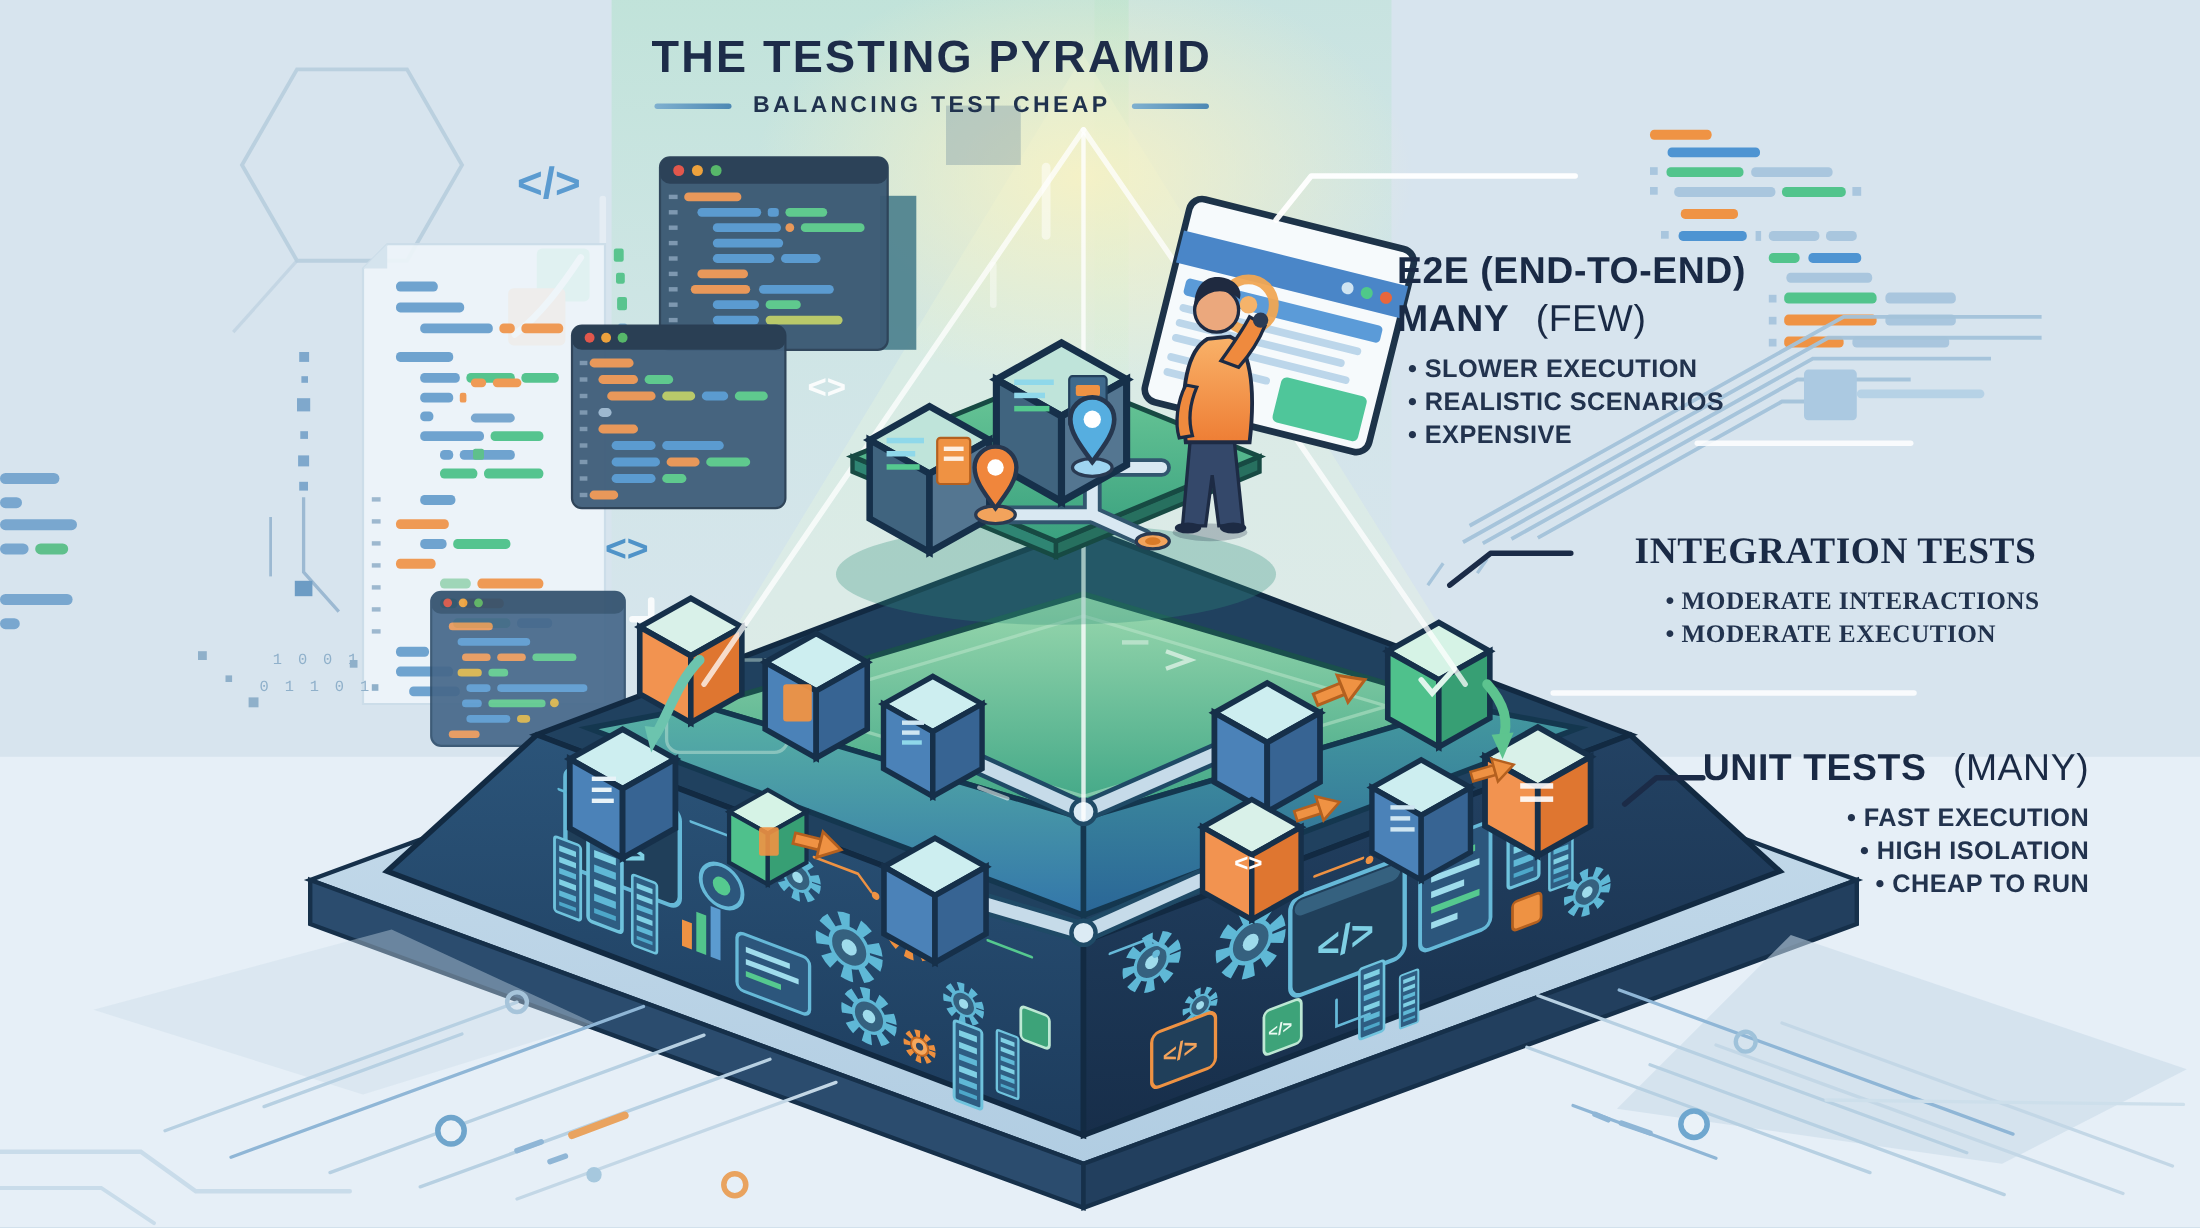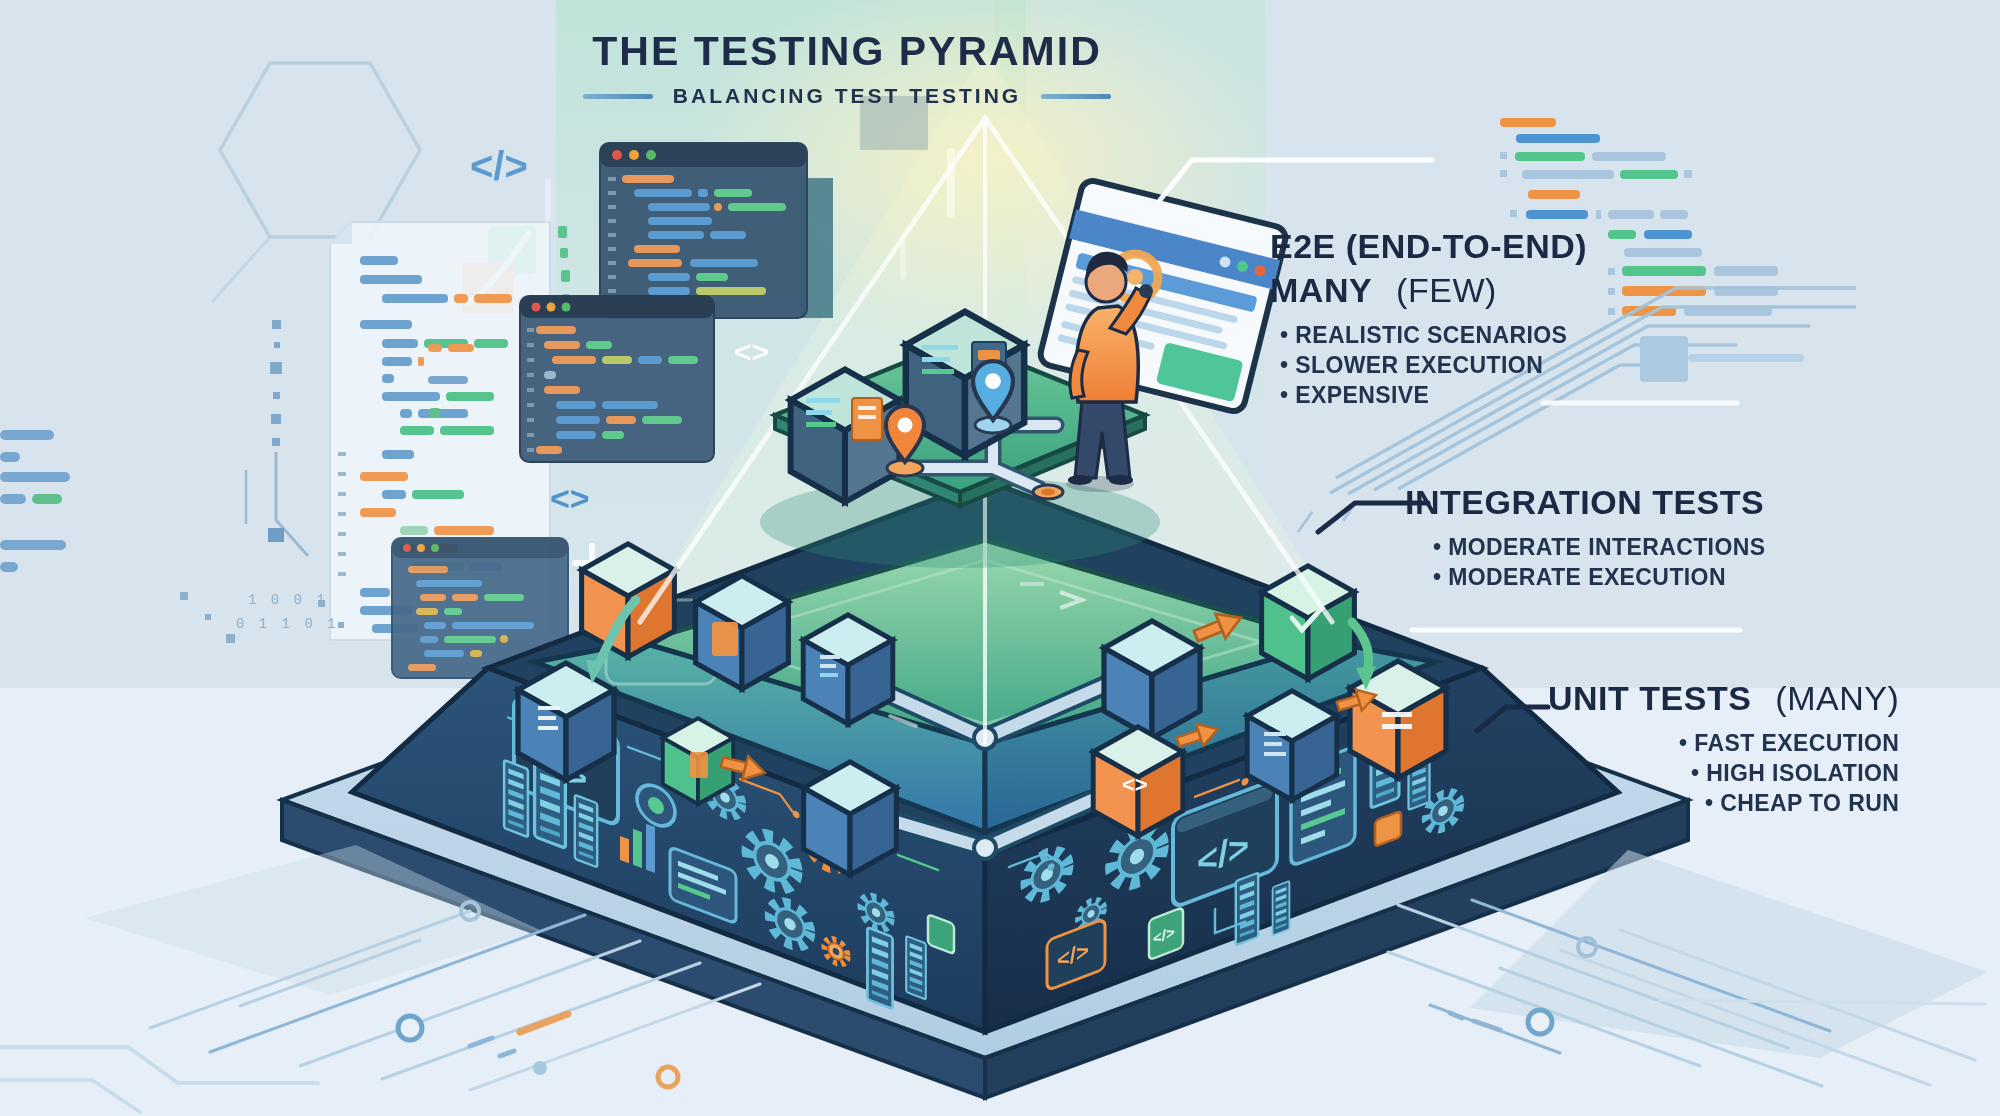--- a/index.html
+++ b/index.html
@@ -11,21 +11,21 @@
   .subtitle-row{display:flex;align-items:center;justify-content:center;gap:20px;margin-top:9px;}
   .subtitle{font-size:21px;font-weight:700;letter-spacing:3px;color:#20324e;white-space:nowrap;}
   .dash{width:70px;height:5px;border-radius:3px;background:linear-gradient(90deg,#7fb0cf,#4d88b4);}
   .callout{position:absolute;color:#1a2a45;z-index:5;}
   .callout h2{margin:0;font-size:34px;font-weight:800;letter-spacing:.5px;line-height:44px;white-space:nowrap;}
   .callout h2 .light{font-weight:400;margin-left:24px;}
   .callout ul{list-style:none;margin:8px 0 0 0;padding:0;}
   .callout li{font-size:23px;font-weight:700;letter-spacing:.4px;line-height:30px;color:#22334e;white-space:nowrap;}
   #co-e2e{left:1270px;top:224px;}
   #co-e2e ul{padding-left:10px;}
-  #co-int{left:1405px;top:480px;}
+  #co-int{left:1486px;top:480px;font-family:Liberation Serif, serif;}
   #co-int ul{padding-left:28px;}
   #co-unit{left:1548px;top:676px;text-align:right;}
   #co-unit ul{padding-left:16px;}
 </style>
 </head>
 <body>
 
 <div class="stage">
 
 <svg class="scene" width="2000" height="1116" viewBox="0 0 2000 1116">
@@ -656,33 +656,33 @@
     <circle cx="1540" cy="1022" r="12" stroke="#6fa7cf" stroke-width="5" fill="#eaf2f8"></circle>
     <path d="M1500,1030 l-26,-9 M1462,1018 l-12,-5" stroke="#8fb6d6" stroke-width="5"></path>
     <path d="M1660,1000 L1985,1004" stroke="#cddfeb" stroke-width="3"></path>
   </g>
 </svg>
 
 <div class="title-block">
   <div class="title">THE TESTING PYRAMID</div>
   <div class="subtitle-row">
     <div class="dash"></div>
-    <div class="subtitle">BALANCING TEST TESTING</div>
+    <div class="subtitle">BALANCING TEST CHEAP</div>
     <div class="dash"></div>
   </div>
 </div>
 
 <div class="callout" id="co-e2e">
   <h2>
     <span>E2E (END-TO-END)</span><br>
     <span>MANY</span><span class="light">(FEW)</span>
   </h2>
   <ul>
+    <li>• SLOWER EXECUTION</li>
     <li>• REALISTIC SCENARIOS</li>
-    <li>• SLOWER EXECUTION</li>
     <li>• EXPENSIVE</li>
   </ul>
 </div>
 
 <div class="callout" id="co-int">
   <h2>INTEGRATION TESTS</h2>
   <ul>
     <li>• MODERATE INTERACTIONS</li>
     <li>• MODERATE EXECUTION</li>
   </ul>

